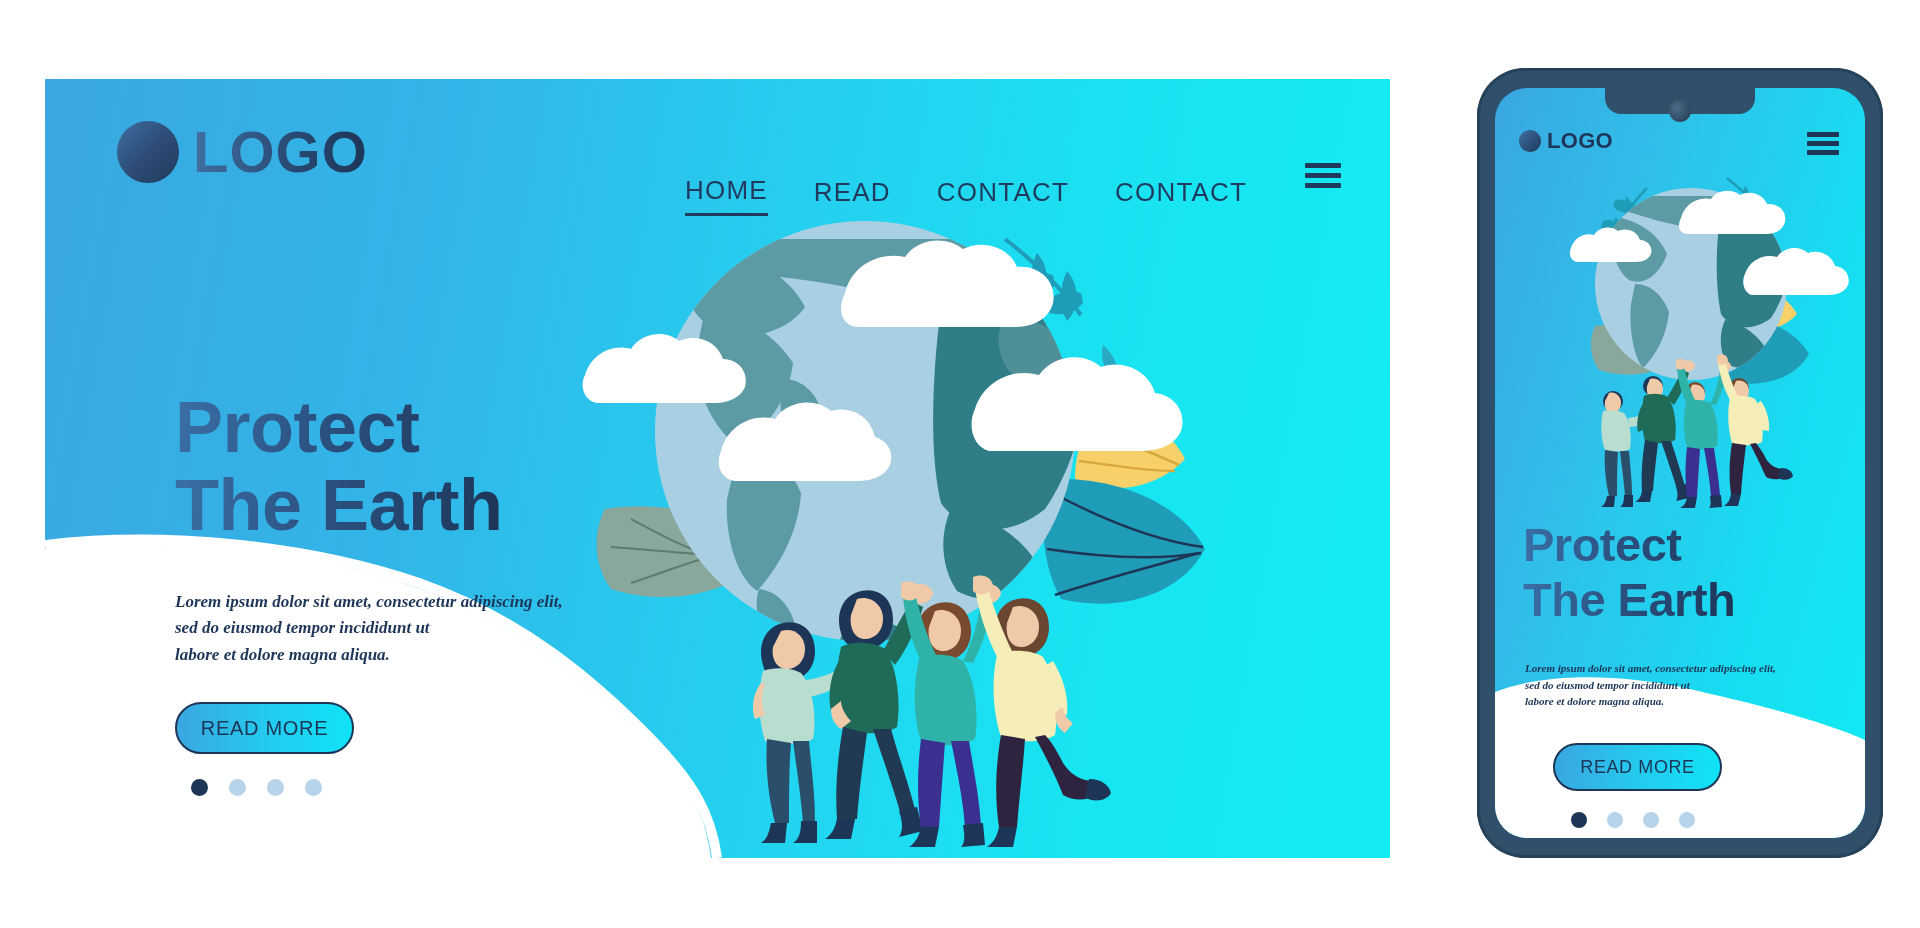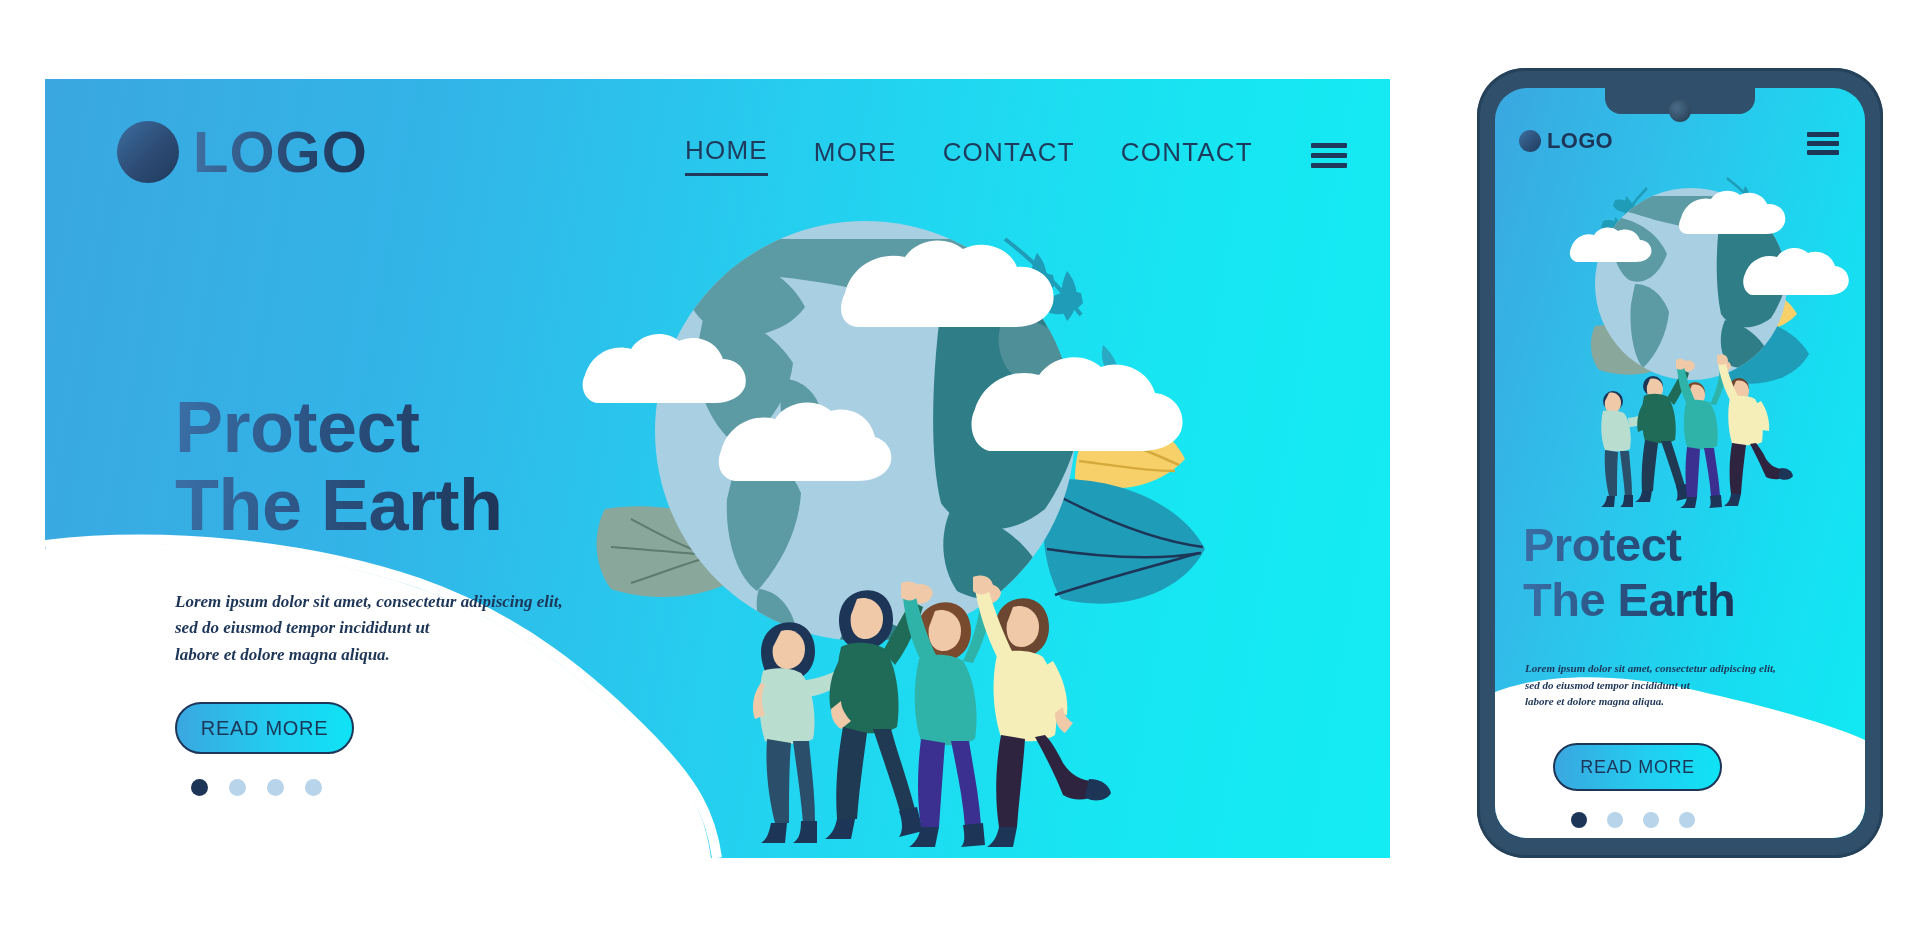--- a/index.html
+++ b/index.html
@@ -26,21 +26,21 @@
   .dk-header{position:absolute;left:0;top:0;width:100%;height:130px;}
   .logo{position:absolute;left:72px;top:42px;display:flex;align-items:center;gap:14px;}
   .logo-dot{width:62px;height:62px;border-radius:50%;
     background:linear-gradient(135deg,#3d6ea0 0%,#2c4a73 55%,#1f3a5c 100%);flex:none;}
   .logo-text{font-size:58px;font-weight:bold;letter-spacing:1px;line-height:1;
     background:linear-gradient(90deg,#3f6fa2 0%,#274870 60%,#1d3557 100%);
     -webkit-background-clip:text;background-clip:text;color:transparent;}
 
   .dk-nav{position:absolute;left:640px;top:56px;display:flex;align-items:center;gap:46px;}
   .nav-item{font-size:26px;letter-spacing:1.2px;color:#1f3a5c;font-weight:500;
-    padding-bottom:7px;cursor:pointer;white-space:nowrap;}
+    padding-bottom:7px;cursor:pointer;white-space:nowrap;margin-top:40px;}
   .nav-item.active{border-bottom:3px solid #1f3a5c;}
   .burger{display:flex;flex-direction:column;gap:5px;margin-left:12px;cursor:pointer;}
   .burger i{display:block;width:36px;height:5px;background:#1f3a5c;border-radius:1px;}
 
   
   .hl{position:absolute;left:130px;top:310px;z-index:6;}
   .hl h1{margin:0;font-size:72px;line-height:1.08;font-weight:bold;letter-spacing:-.5px;
     background:linear-gradient(95deg,#3a6fa6 0%,#2b5180 45%,#1d3557 100%);
     -webkit-background-clip:text;background-clip:text;color:transparent;}
   .para{position:absolute;left:130px;top:510px;z-index:7;
@@ -251,21 +251,21 @@
       <path d="M0 466 C120 452 262 466 374 504 C476 540 548 600 608 662 C648 704 666 734 672 779" fill="none" stroke="#ffffff" stroke-width="10"></path>
     </svg>
 
     <div class="dk-header">
       <div class="logo">
         <span class="logo-dot"></span>
         <span class="logo-text">LOGO</span>
       </div>
       <nav class="dk-nav">
         <span class="nav-item active">HOME</span>
-        <span class="nav-item">MORE</span>
+        <span class="nav-item">READ</span>
         <span class="nav-item">CONTACT</span>
         <span class="nav-item">CONTACT</span>
         <span class="burger">
             <i></i>
             <i></i>
             <i></i>
           </span>
       </nav>
     </div>
 

